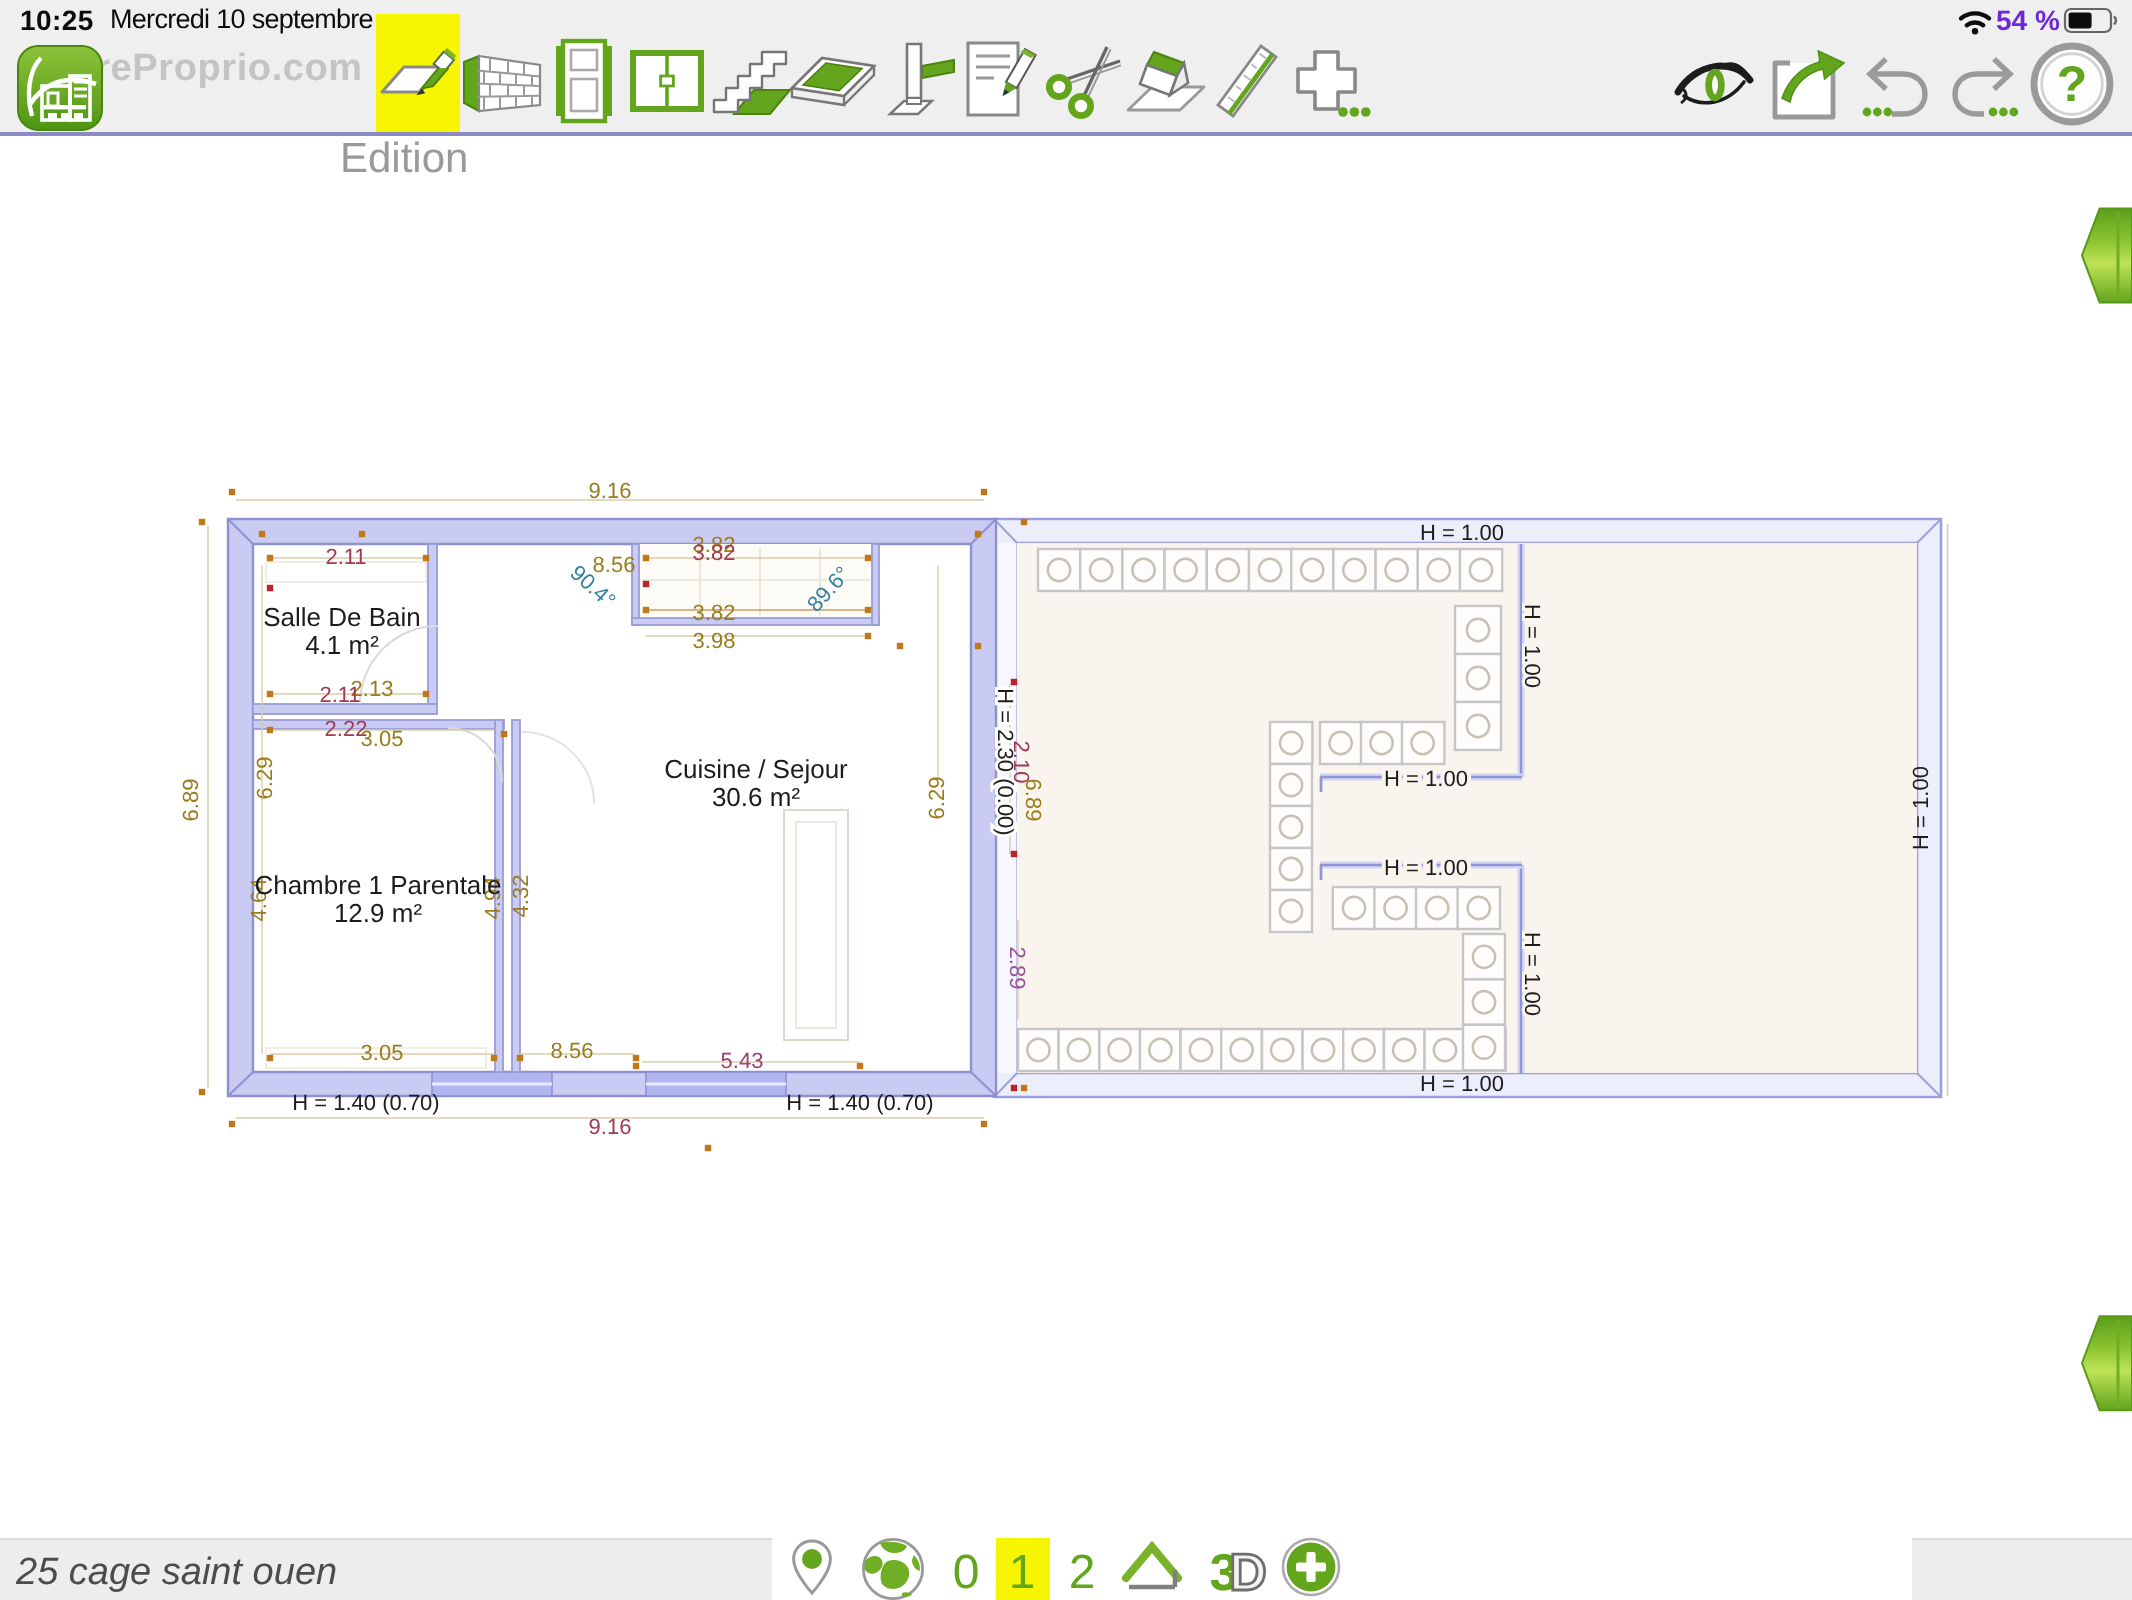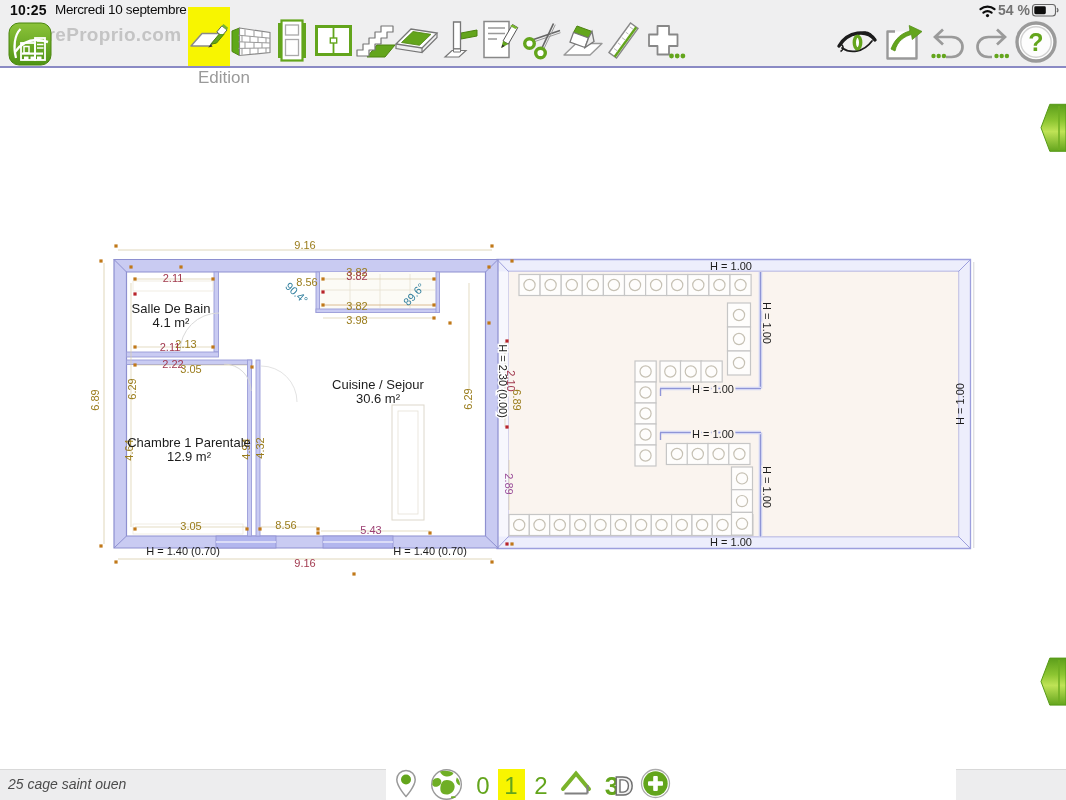--- a/index.html
+++ b/index.html
@@ -12,28 +12,28 @@
   svg{display:block;}
 </style>
 </head>
 <body>
 <div id="topbar" class="abs"></div>
 <div id="bottombar" class="abs"></div>
 <div id="bbwhite" class="abs"></div>
 
 <div class="abs" style="left:10px;top:2px;font-size:14px;font-weight:bold;color:#0c0c0c;letter-spacing:.2px;">10:25</div>
 <div class="abs" style="z-index:5;left:55px;top:2px;font-size:13.5px;font-weight:normal;color:#0c0c0c;letter-spacing:-0.35px;">Mercredi 10 septembre</div>
-<div class="abs" style="left:998px;top:2px;font-size:14px;font-weight:bold;color:#737373;">54 %</div>
+<div class="abs" style="left:998px;top:2px;font-size:14px;font-weight:bold;color:#6d28d9;">54 %</div>
 
 <div class="abs" style="left:28px;top:24px;font-size:19px;font-weight:bold;color:rgba(118,118,118,0.36);letter-spacing:.3px;">EtreProprio.com</div>
 
 <div class="abs" style="left:188px;top:7px;width:42px;height:59px;background:#f8f500;"></div>
-<div class="abs" style="left:170px;top:68px;width:80px;text-align:right;font-size:17px;color:#9a9a9a;">Edition</div>
-
-<div class="abs" style="left:8px;top:776px;font-size:14px;font-style:italic;color:#4c4c4c;">25 cage saint ouen</div>
+<div class="abs" style="left:170px;top:68px;width:80px;text-align:left;font-size:21px;color:#9a9a9a;">Edition</div>
+
+<div class="abs" style="left:8px;top:776px;font-size:19px;font-style:italic;color:#4c4c4c;">25 cage saint ouen</div>
 
 <svg class="abs" style="left:0;top:0" width="1066" height="800" viewBox="0 0 1066 800">
 <defs>
 <linearGradient id="garr" x1="0" y1="0" x2="0" y2="1">
   <stop offset="0" stop-color="#5c9e1b"></stop>
         <stop offset="0.35" stop-color="#8cc531"></stop>
   <stop offset="0.58" stop-color="#bfe356"></stop>
         <stop offset="1" stop-color="#63a41d"></stop>
 </linearGradient>
 <linearGradient id="gicon" x1="0" y1="0" x2="0" y2="1">

